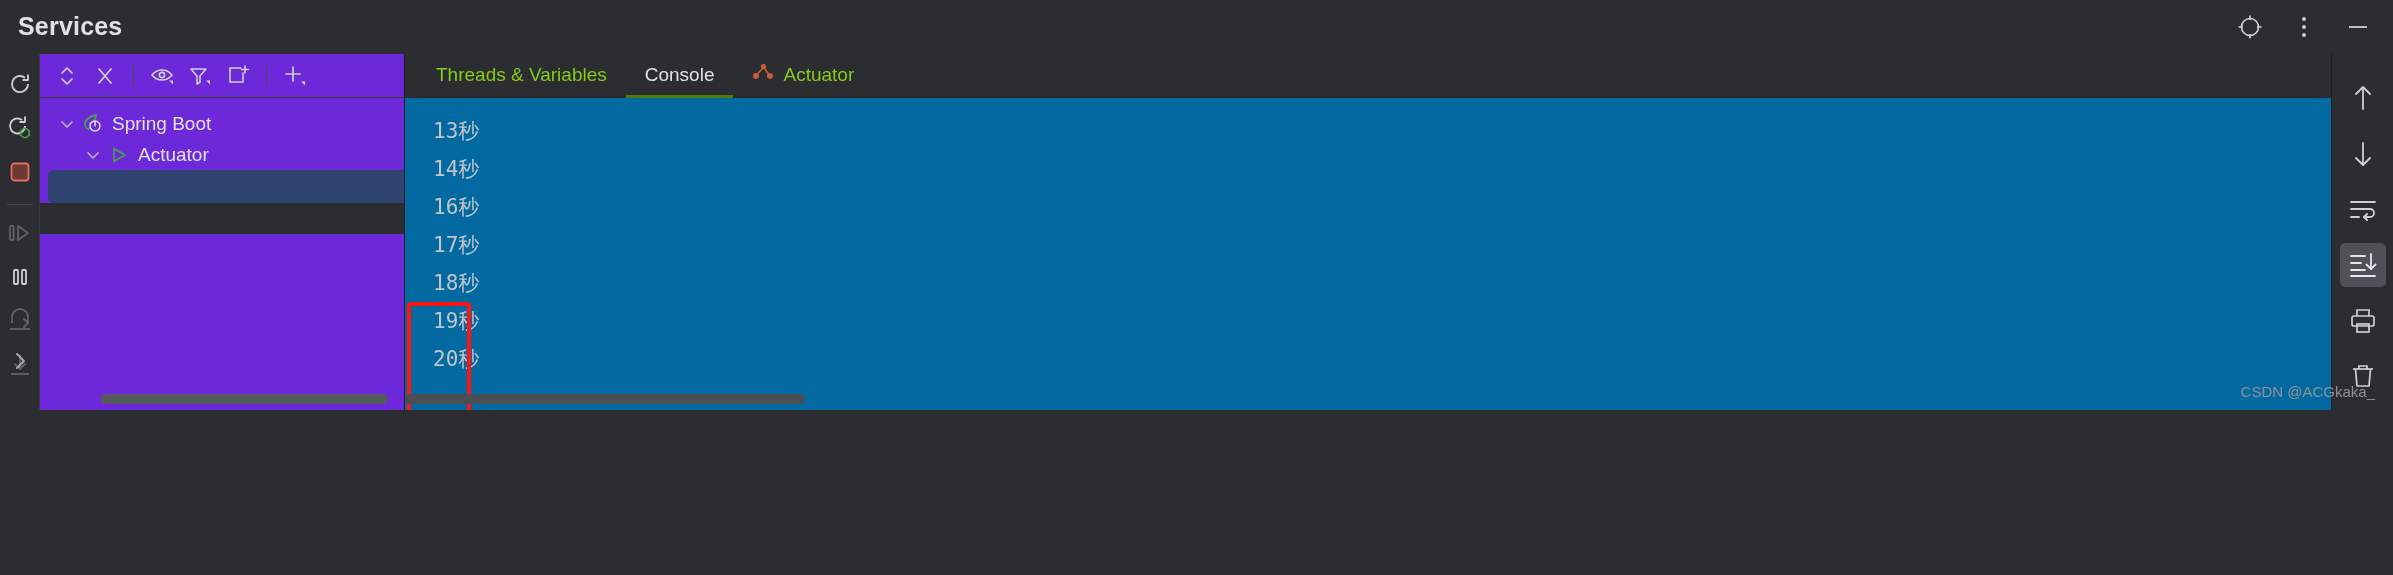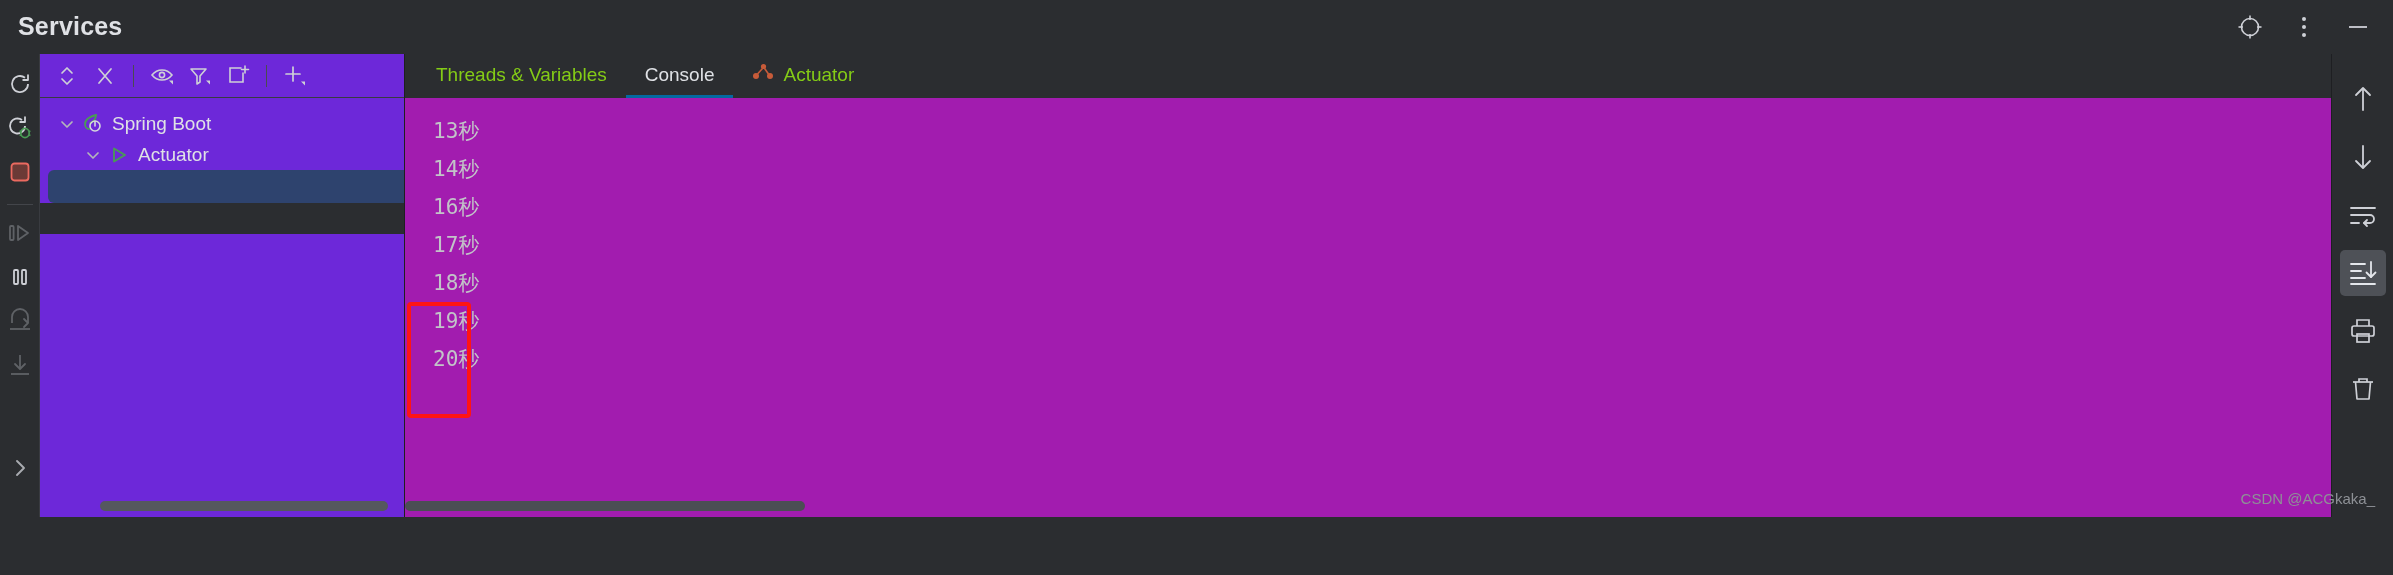--- a/index.html
+++ b/index.html
@@ -4,21 +4,21 @@
 <style>
   * { box-sizing: border-box; margin: 0; padding: 0; }
   html, body {
     width: 2393px; height: 575px;
     background: #2b2d30;
     font-family: "Liberation Sans", sans-serif;
     overflow: hidden;
   }
   .app {
     position: relative;
-    width: 2393px; height: 517px;
+    width: 2393px; height: 410px;
     background: #2b2d30;
     display: flex; flex-direction: column;
   }
 
   
   .titlebar {
     height: 54px; min-height: 54px;
     background: #2b2d30;
     display: flex; align-items: center;
     padding: 0 20px 0 18px;
@@ -134,24 +134,24 @@
     background: #2b2d30;
     display: flex; align-items: flex-end;
     padding-left: 12px;
   }
   .tab {
     height: 44px; display: flex; align-items: center; gap: 9px;
     padding: 0 19px;
     font-size: 19px; color: #84cc16;
     border-bottom: 3px solid transparent;
   }
-  .tab.active { color: #dfe1e5; border-bottom: 3px solid #0369a1; }
+  .tab.active { color: #dfe1e5; border-bottom: 3px solid #4d7c0f; }
 
   .console {
-    flex: 1; background: #a21caf;
+    flex: 1; background: #0369a1;
     padding: 14px 0 0 14px;
     position: relative; overflow: hidden;
     font-family: "DejaVu Sans Mono", monospace;
   }
   .cline {
     font-size: 21px; color: #c2c4c8;
     line-height: 38px; height: 38px;
     padding-left: 14px;
   }
   .annot-box {

